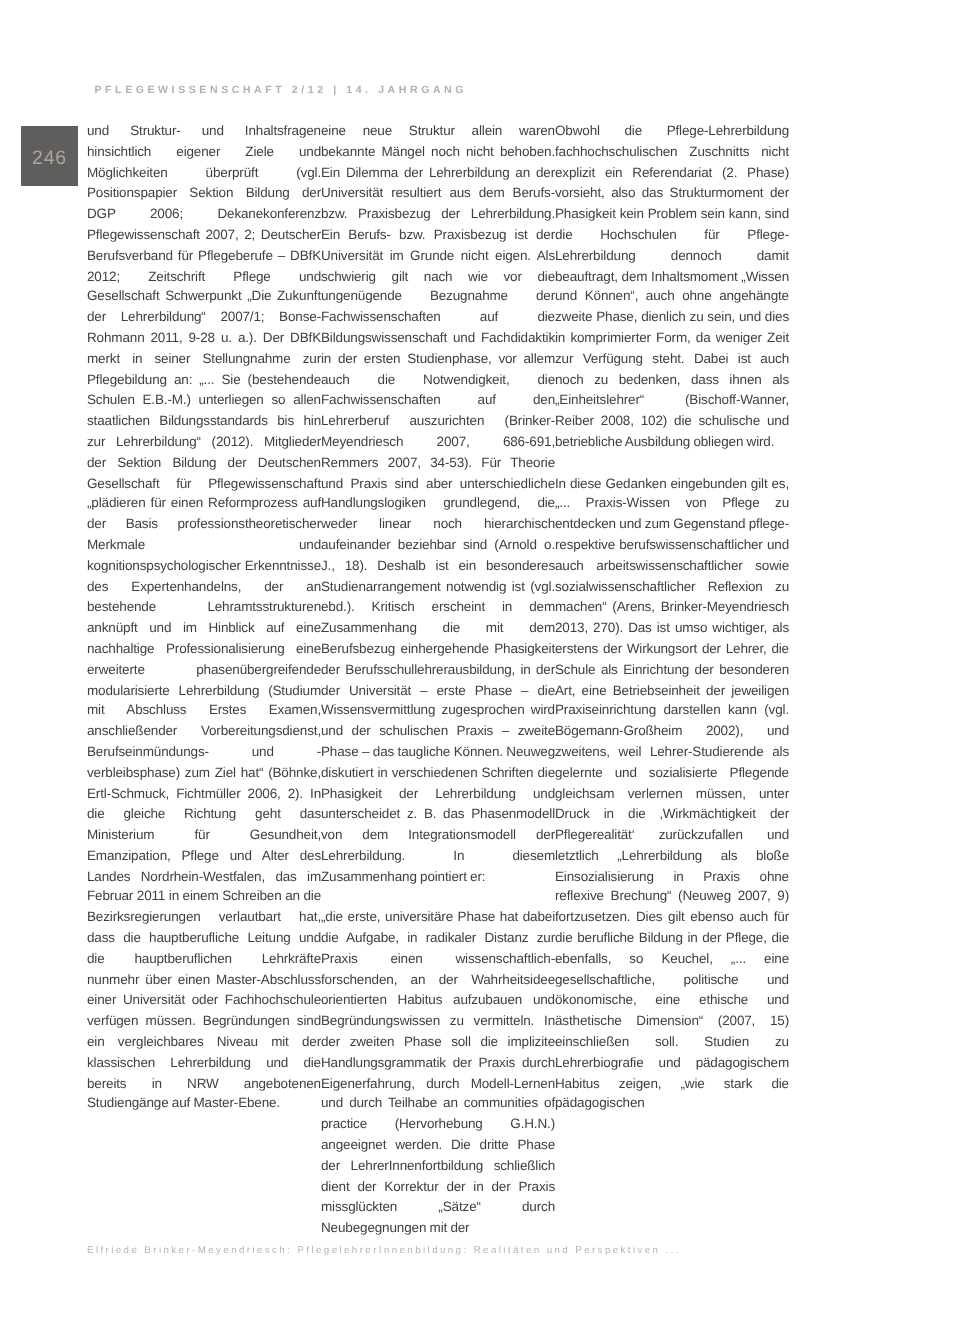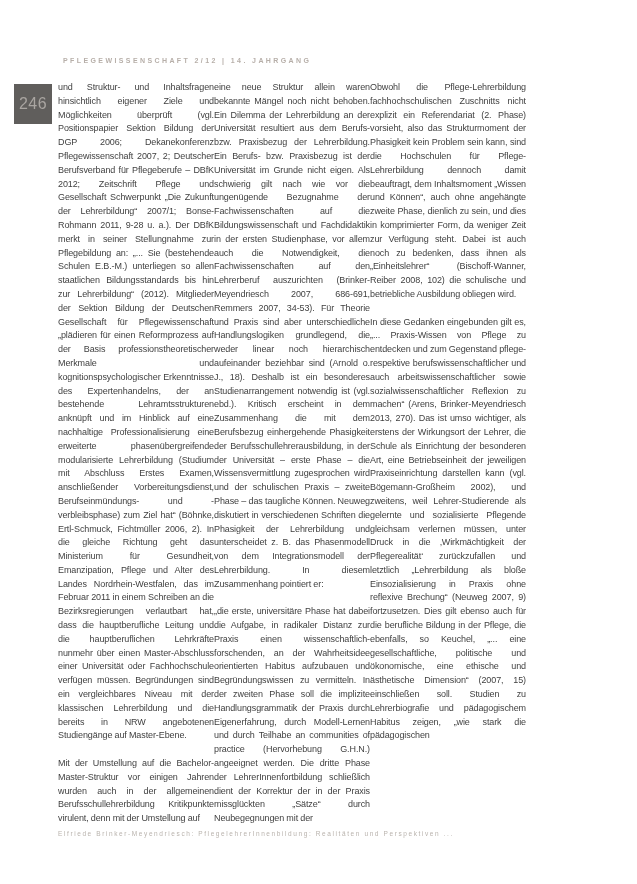--- a/index.html
+++ b/index.html
@@ -18,21 +18,21 @@
     color: #b7afa9;
     white-space: nowrap;
   }
   .page-badge {
     position: absolute; left: 14px; top: 84px;
     width: 38px; height: 40px;
     background: #605e5c;
     display: flex; align-items: center; justify-content: center;
   }
   .page-badge span {
-    color: #a9a5a1; font-size: 16px; letter-spacing: 0.5px;
+    color: #a9a5a1; font-size: 13px; letter-spacing: 0.5px;
   }
   .columns {
     position: absolute; left: 58px; top: 81px;
     width: 512px; height: 752px;
     display: flex; 
     overflow: hidden;
   }
   .col { flex: 0 0 156px; width: 156px; }
   .col p {
     margin: 0 0 13.8px 0;
@@ -57,21 +57,20 @@
 
   <div class="running-head">PFLEGEWISSENSCHAFT 2/12 | 14. JAHRGANG</div>
 
   <div class="page-badge">
     <span>246</span>
   </div>
 
   <div class="columns">
     <div class="col">
       <p>und Struktur- und Inhaltsfragen hinsichtlich eigener Ziele und Möglichkeiten überprüft (vgl. Positionspapier Sektion Bildung der DGP 2006; Dekanekonferenz Pflegewissenschaft 2007, 2; Deutscher Berufsverband für Pflegeberufe – DBfK 2012; Zeitschrift Pflege und Gesellschaft Schwerpunkt „Die Zukunft der Lehrerbildung“ 2007/1; Bonse-Rohmann 2011, 9-28 u. a.). Der DBfK merkt in seiner Stellungnahme zur Pflegebildung an: „... Sie (bestehende Schulen E.B.-M.) unterliegen so allen staatlichen Bildungsstandards bis hin zur Lehrerbildung“ (2012). Mitglieder der Sektion Bildung der Deutschen Gesellschaft für Pflegewissenschaft „plädieren für einen Reformprozess auf der Basis professionstheoretischer Merkmale und kognitionspsychologischer Erkenntnisse des Expertenhandelns, der an bestehende Lehramtsstrukturen anknüpft und im Hinblick auf eine nachhaltige Professionalisierung eine erweiterte phasenübergreifende modularisierte Lehrerbildung (Studium mit Abschluss Erstes Examen, anschließender Vorbereitungsdienst, Berufseinmündungs- und -verbleibsphase) zum Ziel hat“ (Böhnke, Ertl-Schmuck, Fichtmüller 2006, 2). In die gleiche Richtung geht das Ministerium für Gesundheit, Emanzipation, Pflege und Alter des Landes Nordrhein-Westfalen, das im Februar 2011 in einem Schreiben an die Bezirksregierungen verlautbart hat, dass die hauptberufliche Leitung und die hauptberuflichen Lehrkräfte nunmehr über einen Master-Abschluss einer Universität oder Fachhochschule verfügen müssen. Begründungen sind ein vergleichbares Niveau mit der klassischen Lehrerbildung und die bereits in NRW angebotenen Studiengänge auf Master-Ebene.</p>
-      <p>Mit der Umstellung auf die Bachelor-Master-Struktur vor einigen Jahren wurden auch in der allgemeinen Berufsschullehrerbildung Kritikpunkte virulent, denn mit der Umstellung auf</p>
     </div>
     <div class="col">
       <p>eine neue Struktur allein waren bekannte Mängel noch nicht behoben. Ein Dilemma der Lehrerbildung an der Universität resultiert aus dem Berufs- bzw. Praxisbezug der Lehrerbildung. Ein Berufs- bzw. Praxisbezug ist der Universität im Grunde nicht eigen. Als schwierig gilt nach wie vor die ungenügende Bezugnahme der Fachwissenschaften auf die Bildungswissenschaft und Fachdidaktik in der ersten Studienphase, vor allem auch die Notwendigkeit, die Fachwissenschaften auf den Lehrerberuf auszurichten (Brinker-Meyendriesch 2007, 686-691, Remmers 2007, 34-53). Für Theorie und Praxis sind aber unterschiedliche Handlungslogiken grundlegend, die weder linear noch hierarchisch aufeinander beziehbar sind (Arnold o. J., 18). Deshalb ist ein besonderes Studienarrangement notwendig ist (vgl. ebd.). Kritisch erscheint in dem Zusammenhang die mit dem Berufsbezug einhergehende Phasigkeit der Berufsschullehrerausbildung, in der der Universität – erste Phase – die Wissensvermittlung zugesprochen wird und der schulischen Praxis – zweite Phase – das taugliche Können. Neuweg diskutiert in verschiedenen Schriften die Phasigkeit der Lehrerbildung und unterscheidet z. B. das Phasenmodell von dem Integrationsmodell der Lehrerbildung. In diesem Zusammenhang pointiert er:</p>
       <p>„die erste, universitäre Phase hat dabei die Aufgabe, in radikaler Distanz zur Praxis einen wissenschaftlich-forschenden, an der Wahrheitsidee orientierten Habitus aufzubauen und Begründungswissen zu vermitteln. In der zweiten Phase soll die implizite Handlungsgrammatik der Praxis durch Eigenerfahrung, durch Modell-Lernen und durch Teilhabe an communities of practice (Hervorhebung G.H.N.) angeeignet werden. Die dritte Phase der LehrerInnenfortbildung schließlich dient der Korrektur der in der Praxis missglückten „Sätze“ durch Neubegegnungen mit der</p>
     </div>
     <div class="col">
       <p>Obwohl die Pflege-Lehrerbildung fachhochschulischen Zuschnitts nicht explizit ein Referendariat (2. Phase) vorsieht, also das Strukturmoment der Phasigkeit kein Problem sein kann, sind die Hochschulen für Pflege-Lehrerbildung dennoch damit beauftragt, dem Inhaltsmoment „Wissen und Können“, auch ohne angehängte zweite Phase, dienlich zu sein, und dies in komprimierter Form, da weniger Zeit zur Verfügung steht. Dabei ist auch noch zu bedenken, dass ihnen als „Einheitslehrer“ (Bischoff-Wanner, Reiber 2008, 102) die schulische und betriebliche Ausbildung obliegen wird.</p>
       <p>In diese Gedanken eingebunden gilt es, „... Praxis-Wissen von Pflege zu entdecken und zum Gegenstand pflege- respektive berufswissenschaftlicher und auch arbeitswissenschaftlicher sowie sozialwissenschaftlicher Reflexion zu machen“ (Arens, Brinker-Meyendriesch 2013, 270). Das ist umso wichtiger, als erstens der Wirkungsort der Lehrer, die Schule als Einrichtung der besonderen Art, eine Betriebseinheit der jeweiligen Praxiseinrichtung darstellen kann (vgl. Bögemann-Großheim 2002), und zweitens, weil Lehrer-Studierende als gelernte und sozialisierte Pflegende gleichsam verlernen müssen, unter Druck in die ‚Wirkmächtigkeit der Pflegerealität‘ zurückzufallen und letztlich „Lehrerbildung als bloße Einsozialisierung in Praxis ohne reflexive Brechung“ (Neuweg 2007, 9) fortzusetzen. Dies gilt ebenso auch für die berufliche Bildung in der Pflege, die ebenfalls, so Keuchel, „... eine gesellschaftliche, politische und ökonomische, eine ethische und ästhetische Dimension“ (2007, 15) einschließen soll. Studien zu Lehrerbiografie und pädagogischem Habitus zeigen, „wie stark die pädagogischen</p>
     </div>
   </div>

